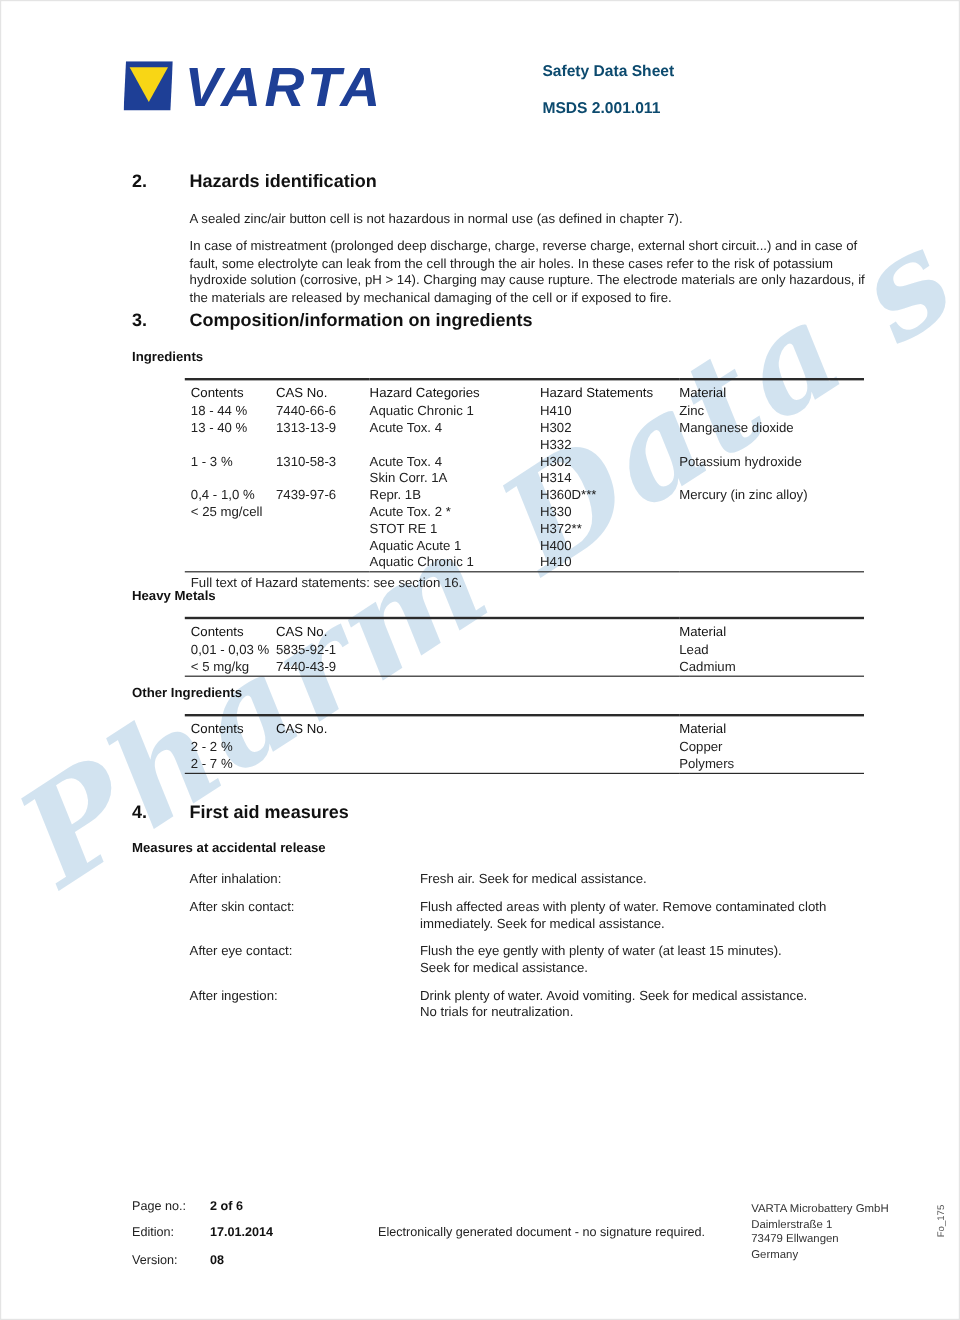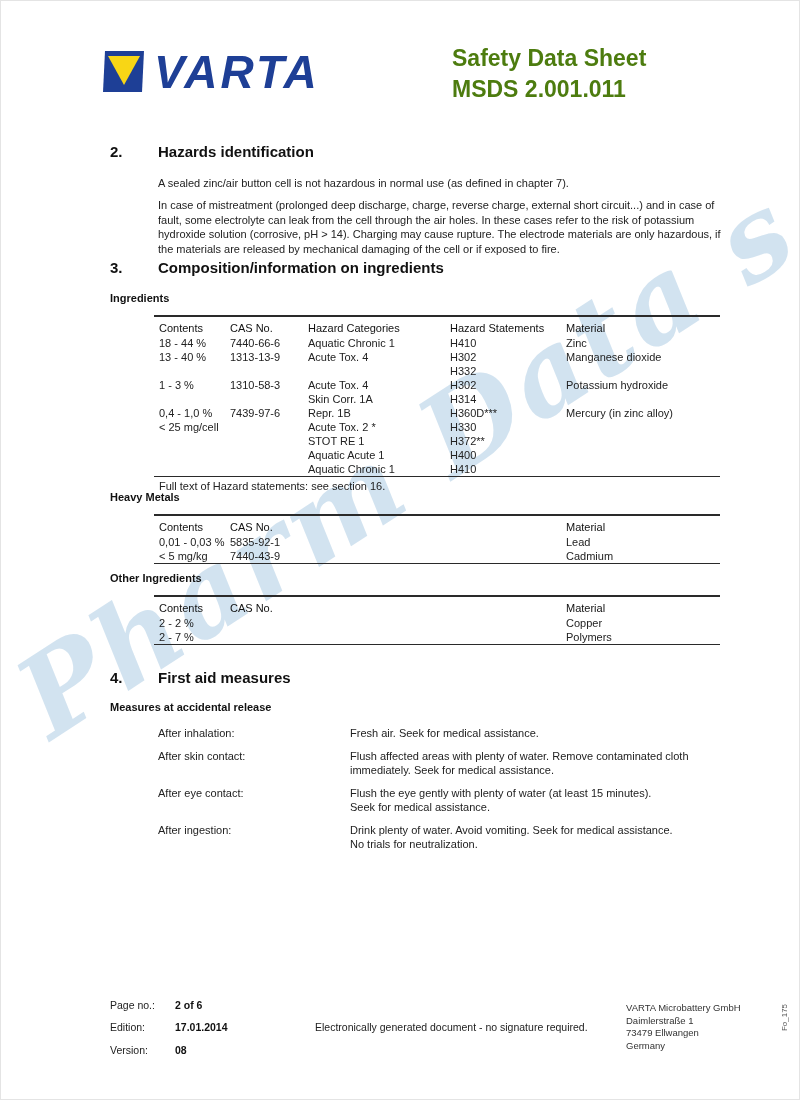--- a/index.html
+++ b/index.html
@@ -12,21 +12,21 @@
   .watermark { position:absolute; left:0; top:0; z-index:0; pointer-events:none; }
   .content { position:absolute; left:14px; top:0; width:800px; height:1100px; z-index:1; }
   .abs { position:absolute; }
 
   
   .logo { left:88px; top:50px; display:flex; align-items:center; }
   .logo-word {
     font-weight:bold; font-style:italic; font-size:46px; letter-spacing:3px;
     color:#1e3f96; margin-left:10px; line-height:40px;
   }
-  .doc-title { left:437px; top:42px; font-size:23px; font-weight:bold; line-height:31px; color:#4d7c0f; }
+  .doc-title { left:437px; top:42px; font-size:13px; font-weight:bold; line-height:31px; color:#0c4a6e; }
 
   
   .sec-num { left:95px; font-size:15px; font-weight:bold; color:#111; }
   .sec-title { left:143px; font-size:15px; font-weight:bold; color:#111;text-align:center; }
   .body-text { font-size:11px; line-height:14.5px; color:#222; }
   .pre { white-space:pre-line; }
   .mini-head { left:95px; font-size:11px; font-weight:bold; color:#111; }
 
   
   .tbl-wrap { left:139px; width:566px; }

